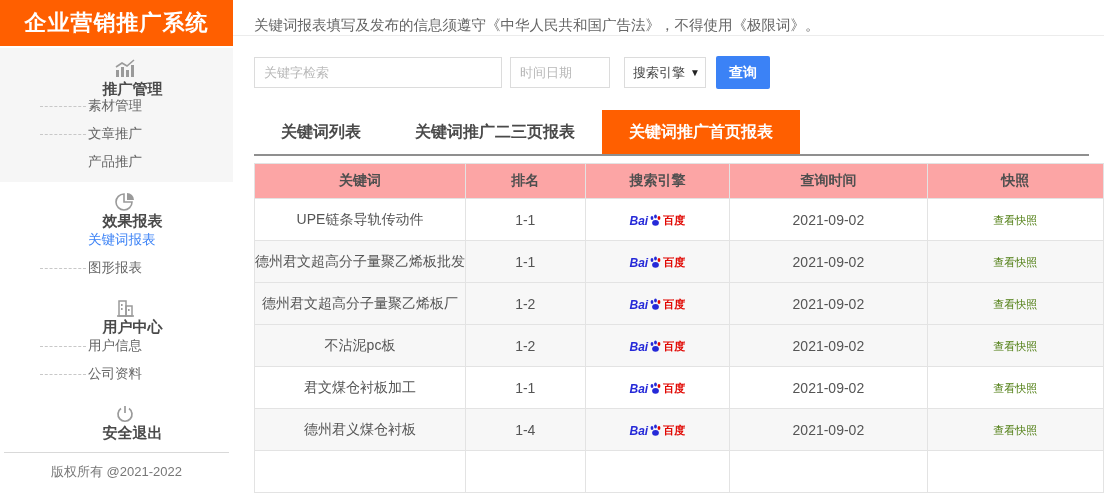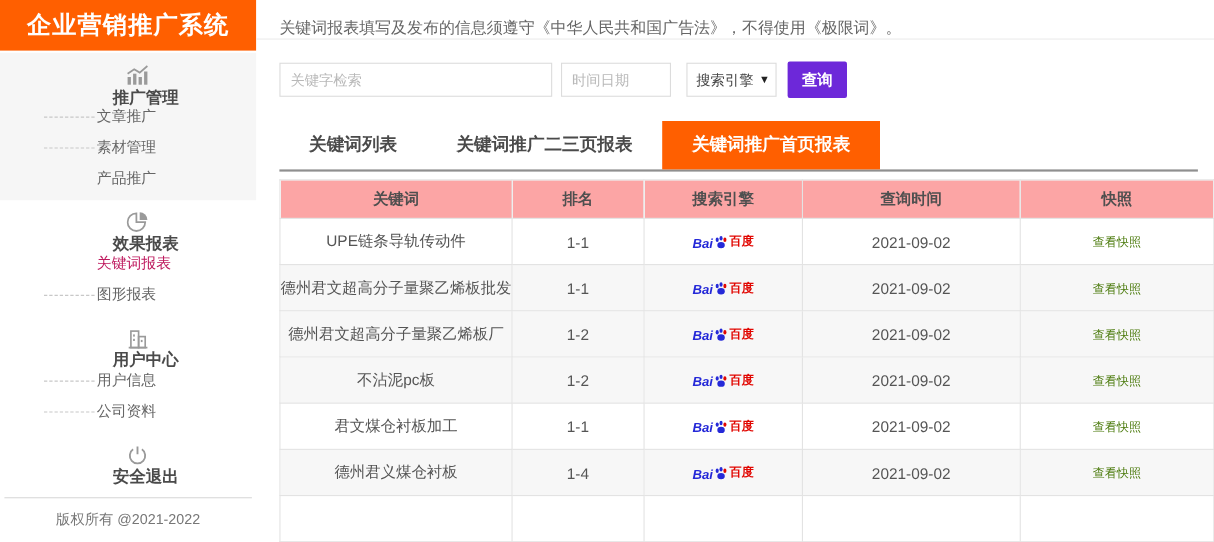--- a/index.html
+++ b/index.html
@@ -14,41 +14,41 @@
   .menu { flex:1; padding-top:2px; }
   .menu-group { padding:10px 0 6px 0; }
   .menu-group.shaded { background:#f6f6f6; }
   .group-head { display:flex; align-items:center; height:34px; padding-left:32px; cursor:pointer;flex-direction:column; }
   .group-head .gicon { width:22px; height:22px; margin-right:16px; display:inline-flex; align-items:center; justify-content:center; }
   .group-head .glabel { font-size:15px; font-weight:bold; color:#4a4a4a; }
   .menu-item { display:flex; align-items:center; height:28px; padding-left:40px; cursor:pointer; }
   .menu-item .dash { width:46px; border-top:1px dashed #c8c8c8; margin-right:2px; }
   .menu-item .nodash { width:48px; }
   .menu-item .milabel { font-size:13.5px; color:#666; }
-  .menu-item.active .milabel { color:#be185d; }
+  .menu-item.active .milabel { color:#3b82f6; }
   .side-footer { border-top:1px solid #d9d9d9; margin:8px 4px 0 4px; padding:10px 0 12px 0;
                  text-align:center; font-size:13px; color:#777; }
 
   
   .main { flex:1; display:flex; flex-direction:column; background:#fff; }
   .topbar { height:62px; border-bottom:1px solid #ececec; display:flex; align-items:flex-end;
             padding-left:21px; font-size:14.5px; color:#666; }
   .content { padding:20px 0 0 21px; }
 
   .search-row { display:flex; align-items:center; }
   .inp { height:31px; border:1px solid #dcdcdc; background:#fff; padding:0 9px; font-size:13px; color:#333;
          font-family:inherit; outline:none; }
   .inp::placeholder { color:#b8b8b8; }
   .inp-keyword { width:248px; }
   .inp-date { width:100px; margin-left:8px; }
   .sel-wrap { position:relative; margin-left:14px; }
   .sel { appearance:none; -webkit-appearance:none; width:82px; height:31px; border:1px solid #dcdcdc;
          background:#fff; font-size:13px; color:#444; padding:0 20px 0 8px; font-family:inherit; outline:none; }
   .sel-arrow { position:absolute; right:6px; top:10px; pointer-events:none; color:#222; font-size:10px; }
-  .btn-query { margin-left:10px; width:54px; height:33px; background:#6d28d9; color:#fff; border:none;
+  .btn-query { margin-left:10px; width:54px; height:33px; background:#3b82f6; color:#fff; border:none;
                font-size:14px; font-weight:bold; border-radius:2px; cursor:pointer; font-family:inherit; }
 
   .tabs { display:flex; margin-top:21px; border-bottom:2px solid #8f8f8f; width:835px; }
   .tab { height:44px; line-height:44px; padding:0 27px; font-size:16px; font-weight:bold; color:#4a4a4a; cursor:pointer; }
   .tab.active { background:#ff5f00; color:#fff; }
 
   table.report { border-collapse:collapse; margin-top:7px; table-layout:fixed; }
   .report th, .report td { border:1px solid #e3e3e3; text-align:center; font-size:14px; color:#555;
                            overflow:hidden; white-space:nowrap; }
   .report th { height:35px; font-weight:bold; color:#4f4f4f; background:#fca5a5; }
@@ -76,25 +76,25 @@
                 <rect x="7" y="9" width="3" height="10" fill="#9a9a9a"></rect>
                 <rect x="12" y="12" width="3" height="7" fill="#9a9a9a"></rect>
                 <rect x="17" y="7" width="3" height="12" fill="#9a9a9a"></rect>
                 <polyline points="2,9 8,5 13,8 20,2" fill="none" stroke="#9a9a9a" stroke-width="1.6"></polyline>
               </svg>
             </span>
             <span class="glabel">推广管理</span>
           </div>
           <div class="menu-item">
             <span class="dash"></span>
+            <span class="milabel">素材管理</span>
+          </div>
+          <div class="menu-item">
+            <span class="dash"></span>
             <span class="milabel">文章推广</span>
-          </div>
-          <div class="menu-item">
-            <span class="dash"></span>
-            <span class="milabel">素材管理</span>
           </div>
           <div class="menu-item">
             <span class="nodash"></span>
             <span class="milabel">产品推广</span>
           </div>
         </div>
         <div class="menu-group">
           <div class="group-head">
             <span class="gicon">
               <svg width="20" height="20" viewBox="0 0 20 20">

